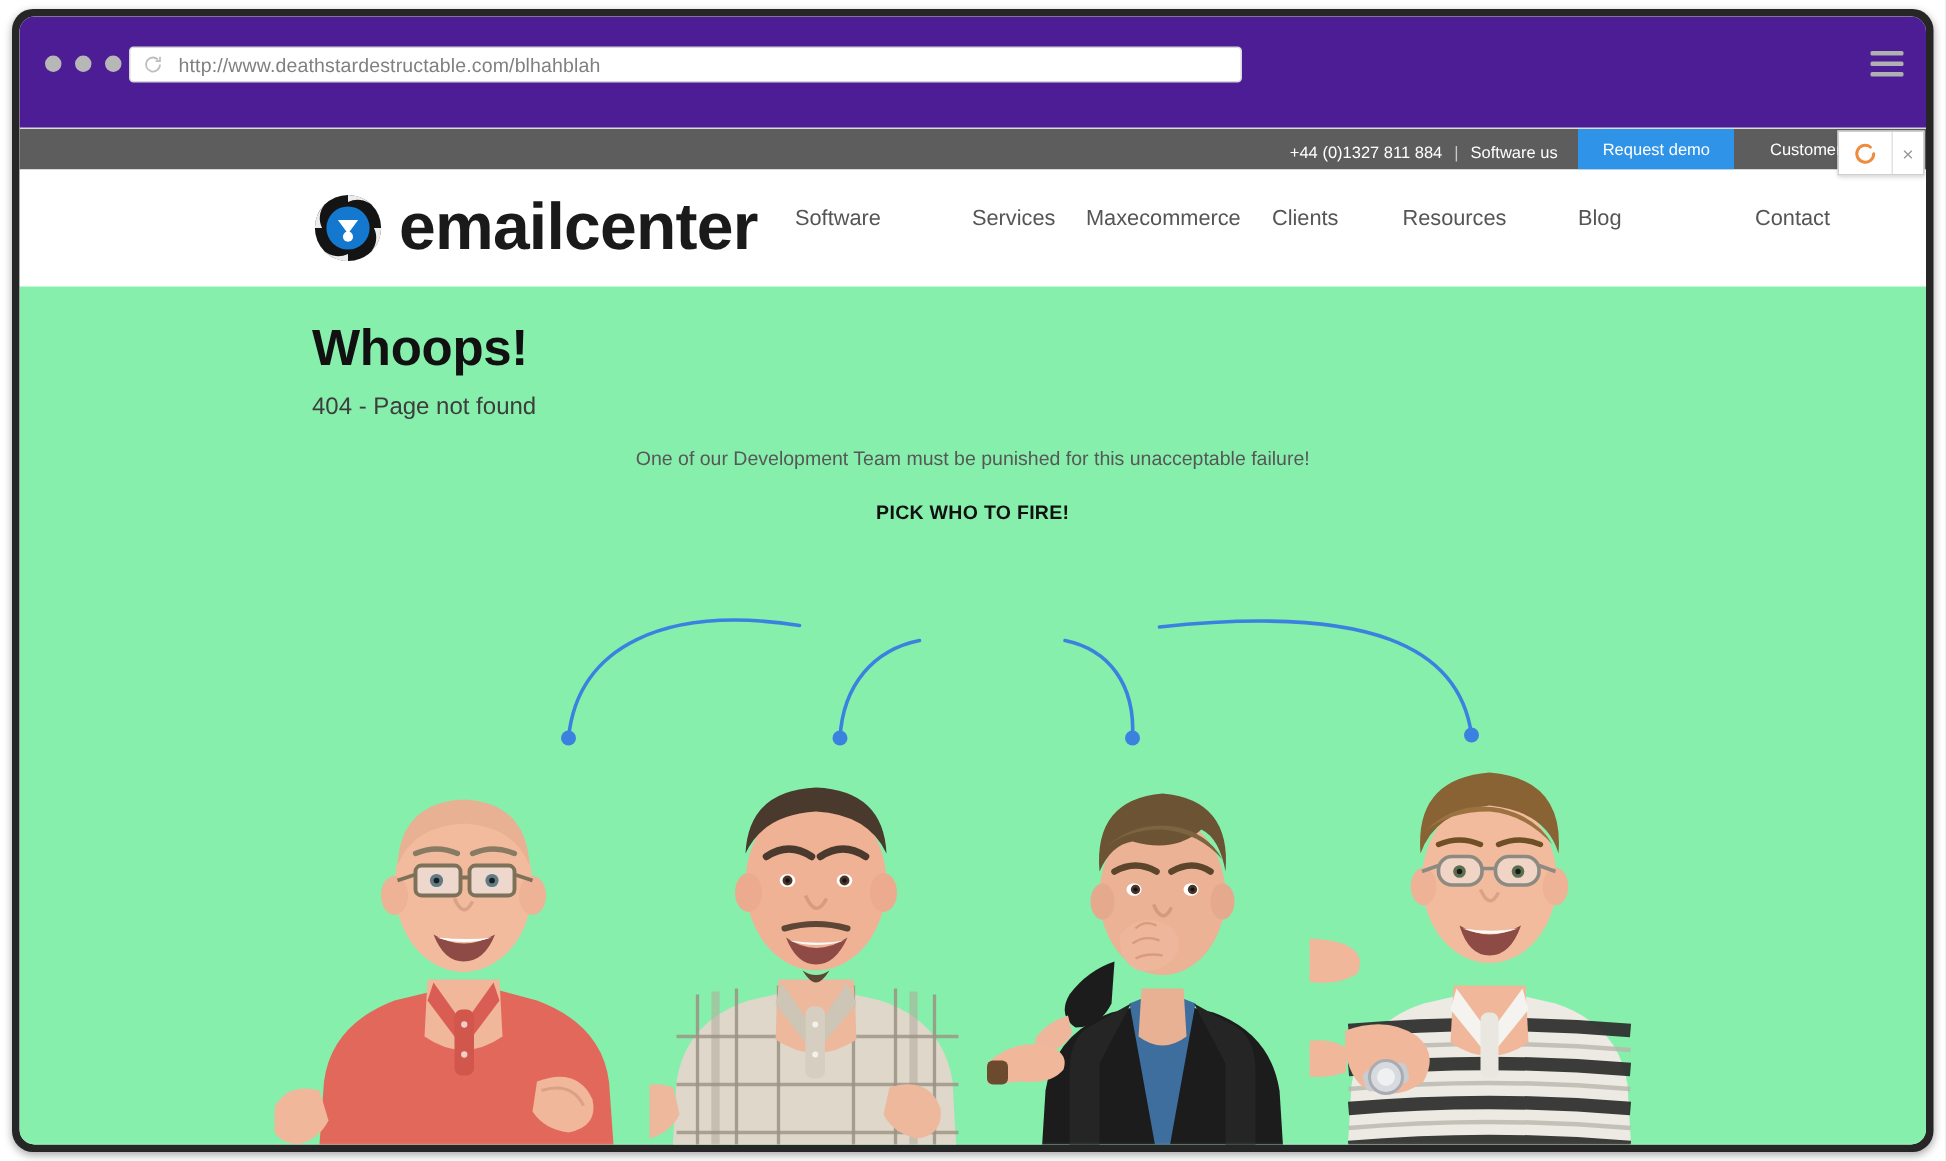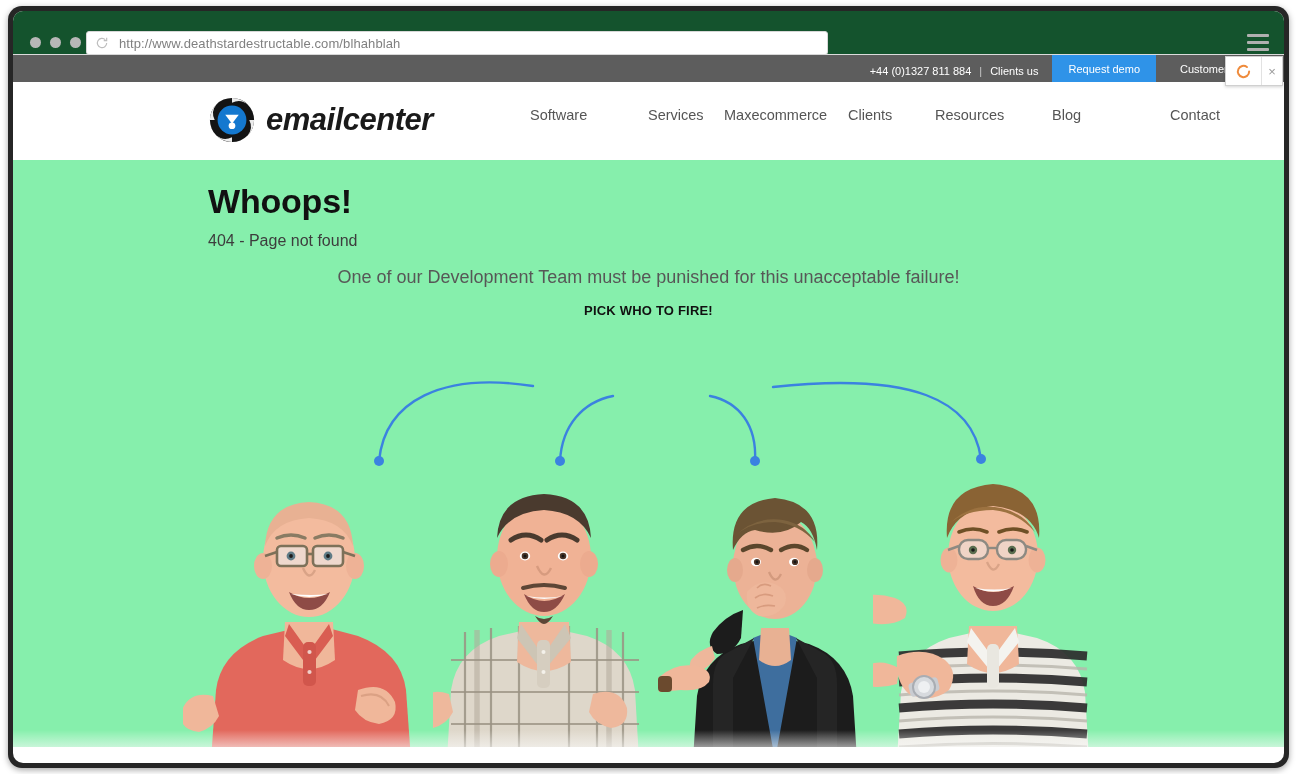--- a/index.html
+++ b/index.html
@@ -25,22 +25,22 @@
     left: 5px; top: 5px;
     width: 1271px; height: 752px;
     background: #ffffff;
     border-radius: 10px;
     overflow: hidden;
   }
 
   
   .chrome-bar {
     position: relative;
-    height: 44px;
-    background: #14532d;
+    height: 75px;
+    background: #4c1d95;
     border-bottom: 1px solid #dcdcdc;
   }
   .traffic-lights {
     position: absolute;
     left: 17px; top: 26px;
     display: flex; gap: 9px;
   }
   .traffic-lights i {
     display: block;
     width: 11px; height: 11px;
@@ -148,22 +148,21 @@
   }
   .logo-wrap {
     position: absolute;
     left: 195px; top: 14px;
     display: flex;
     align-items: center;
     gap: 10px;
     cursor: pointer;
   }
   .logo-word {
-    font-size: 31px;
-    font-style: italic;
+    font-size: 44px;
     font-weight: bold;
     color: #1a1a1a;
     letter-spacing: -0.5px;
   }
   .mainnav {
     position: absolute;
     left: 485px; top: 25px;
     display: flex;
     align-items: center;
   }
@@ -201,21 +200,21 @@
   .sub-404 {
     position: absolute;
     left: 195px; top: 72px;
     font-size: 16px;
     color: #3d3d3d;
   }
   .punish-line {
     position: absolute;
     left: 0; right: 0; top: 107px;
     text-align: center;
-    font-size: 18px;
+    font-size: 13px;
     color: #575757;
   }
   .pick-line {
     position: absolute;
     left: 0; right: 0; top: 143px;
     text-align: center;
     font-size: 13px;
     font-weight: bold;
     color: #111111;
     letter-spacing: .2px;
@@ -257,21 +256,21 @@
         <span></span>
         <span></span>
         <span></span>
       </div>
     </div>
 
     <div class="topbar">
       <div class="topbar-left">
         <span>+44 (0)1327 811 884</span>
         <span class="sep">|</span>
-        <a href="#">Clients us</a>
+        <a href="#">Software us</a>
       </div>
       <div class="topbar-demo">Request demo</div>
       <div class="topbar-login">Customer login</div>
 
       <div class="float-widget">
         <div class="fw-icon">
           <svg width="15" height="15" viewBox="0 0 24 24">
             <path d="M21 12a9 9 0 1 1-3.5-7.1" fill="none" stroke="#ef8b3c" stroke-width="3.2" stroke-linecap="round"></path>
           </svg>
         </div>

